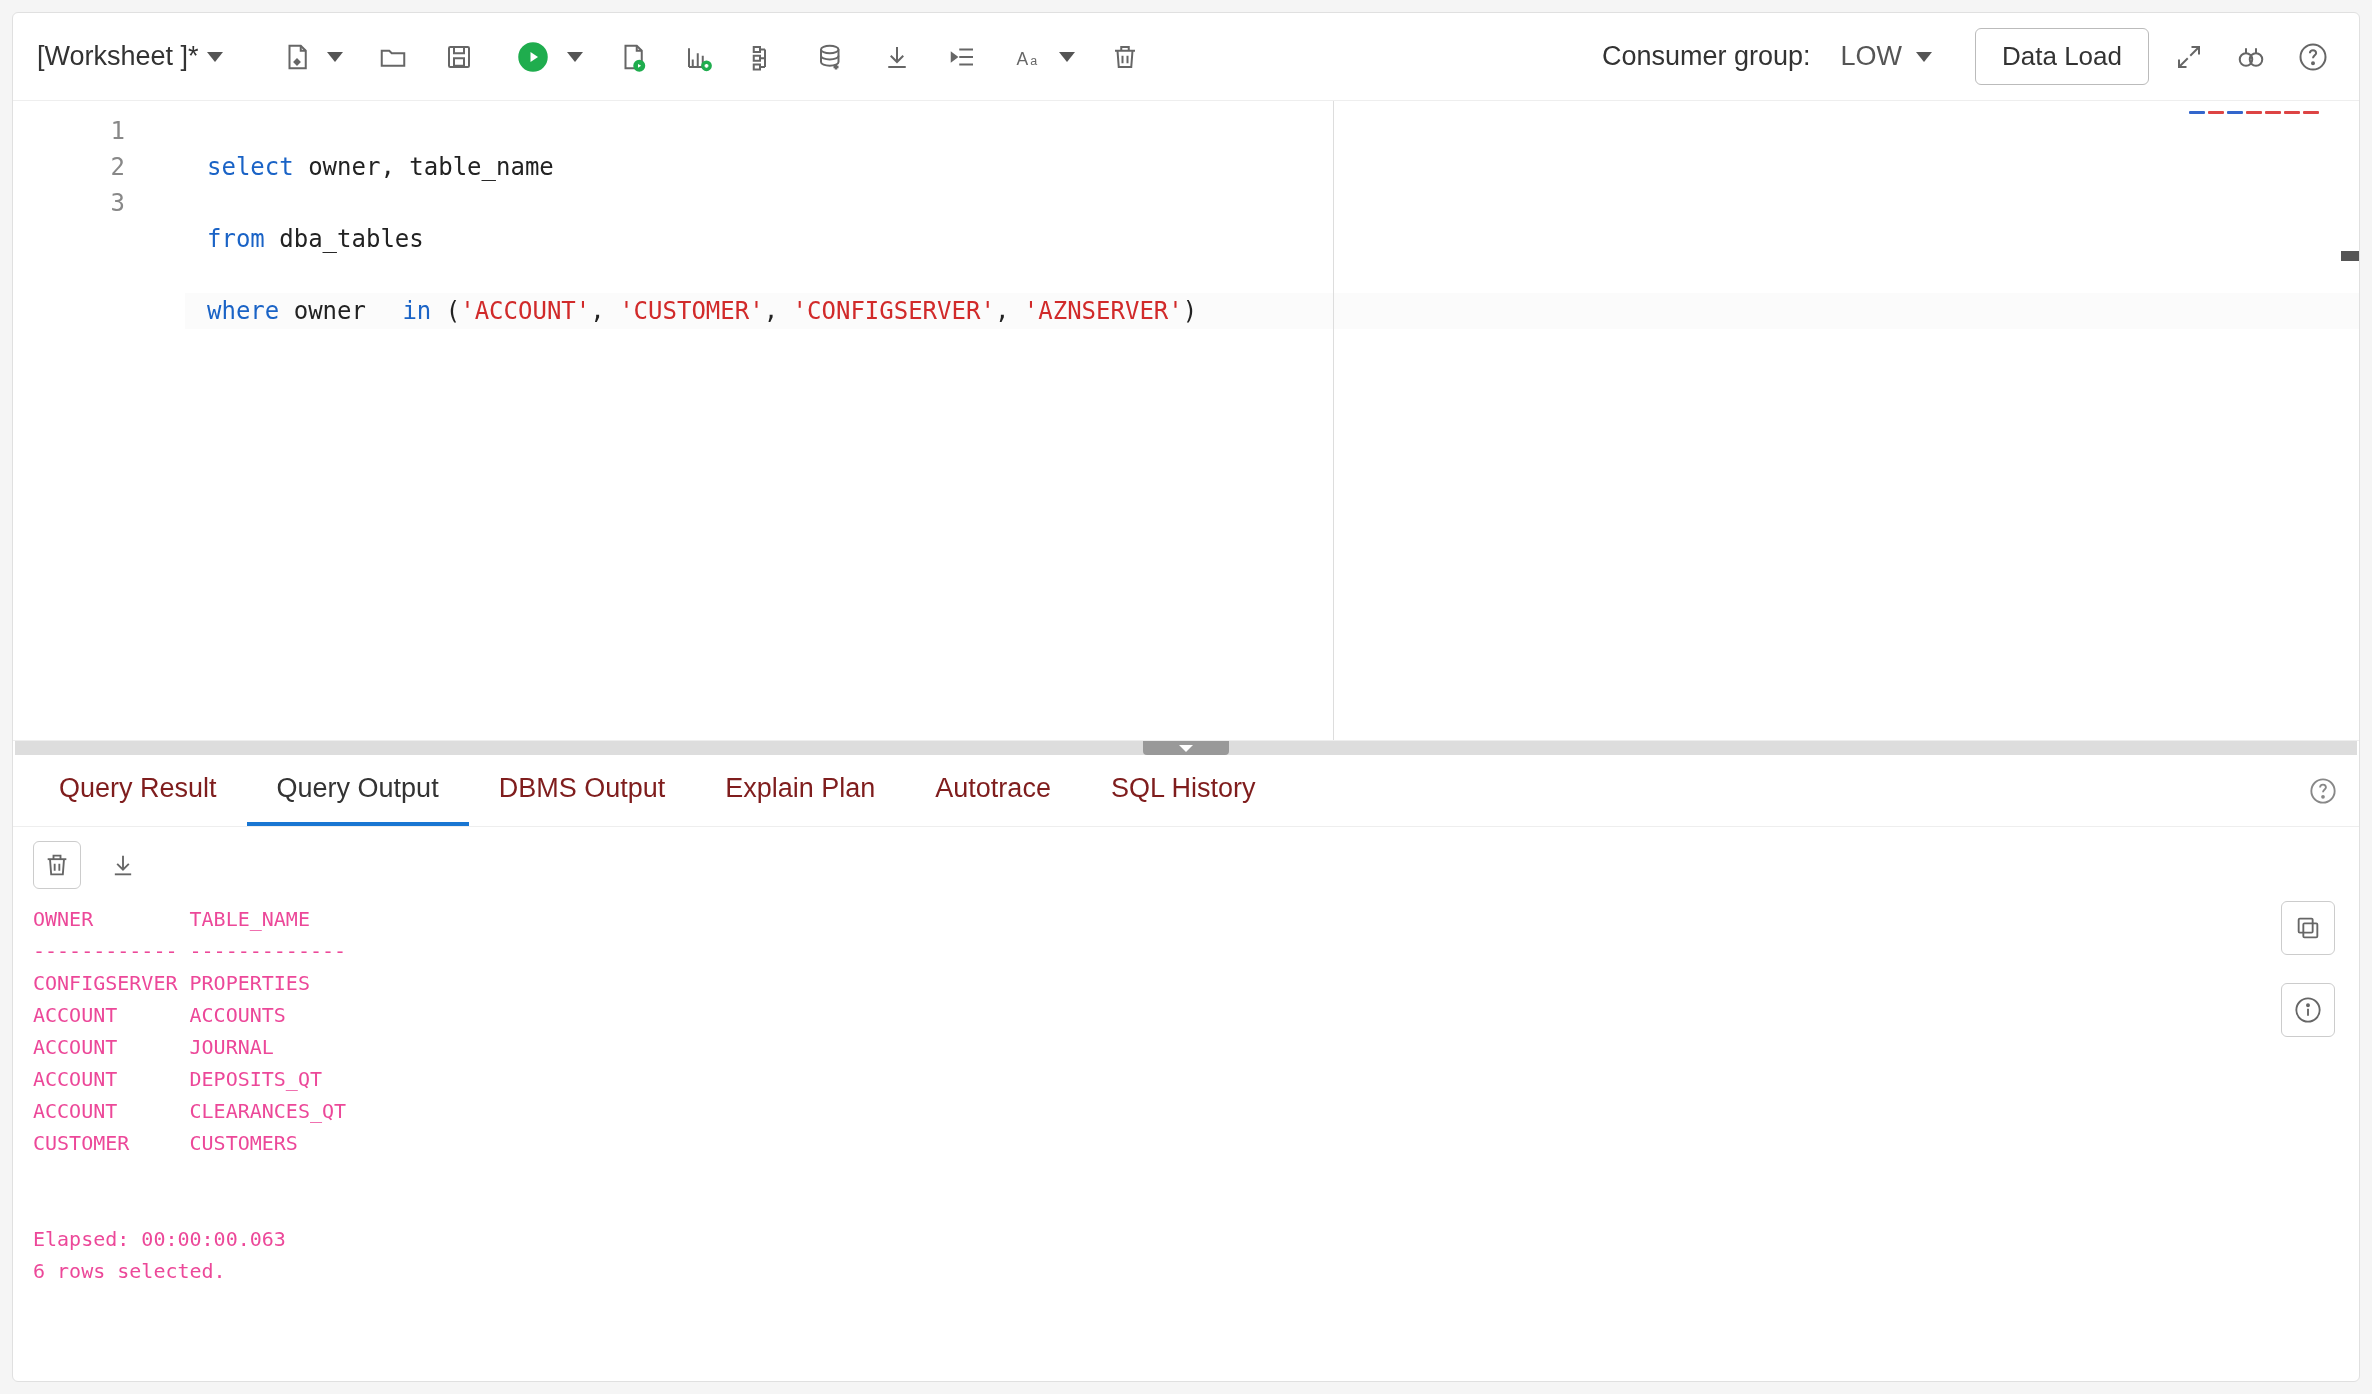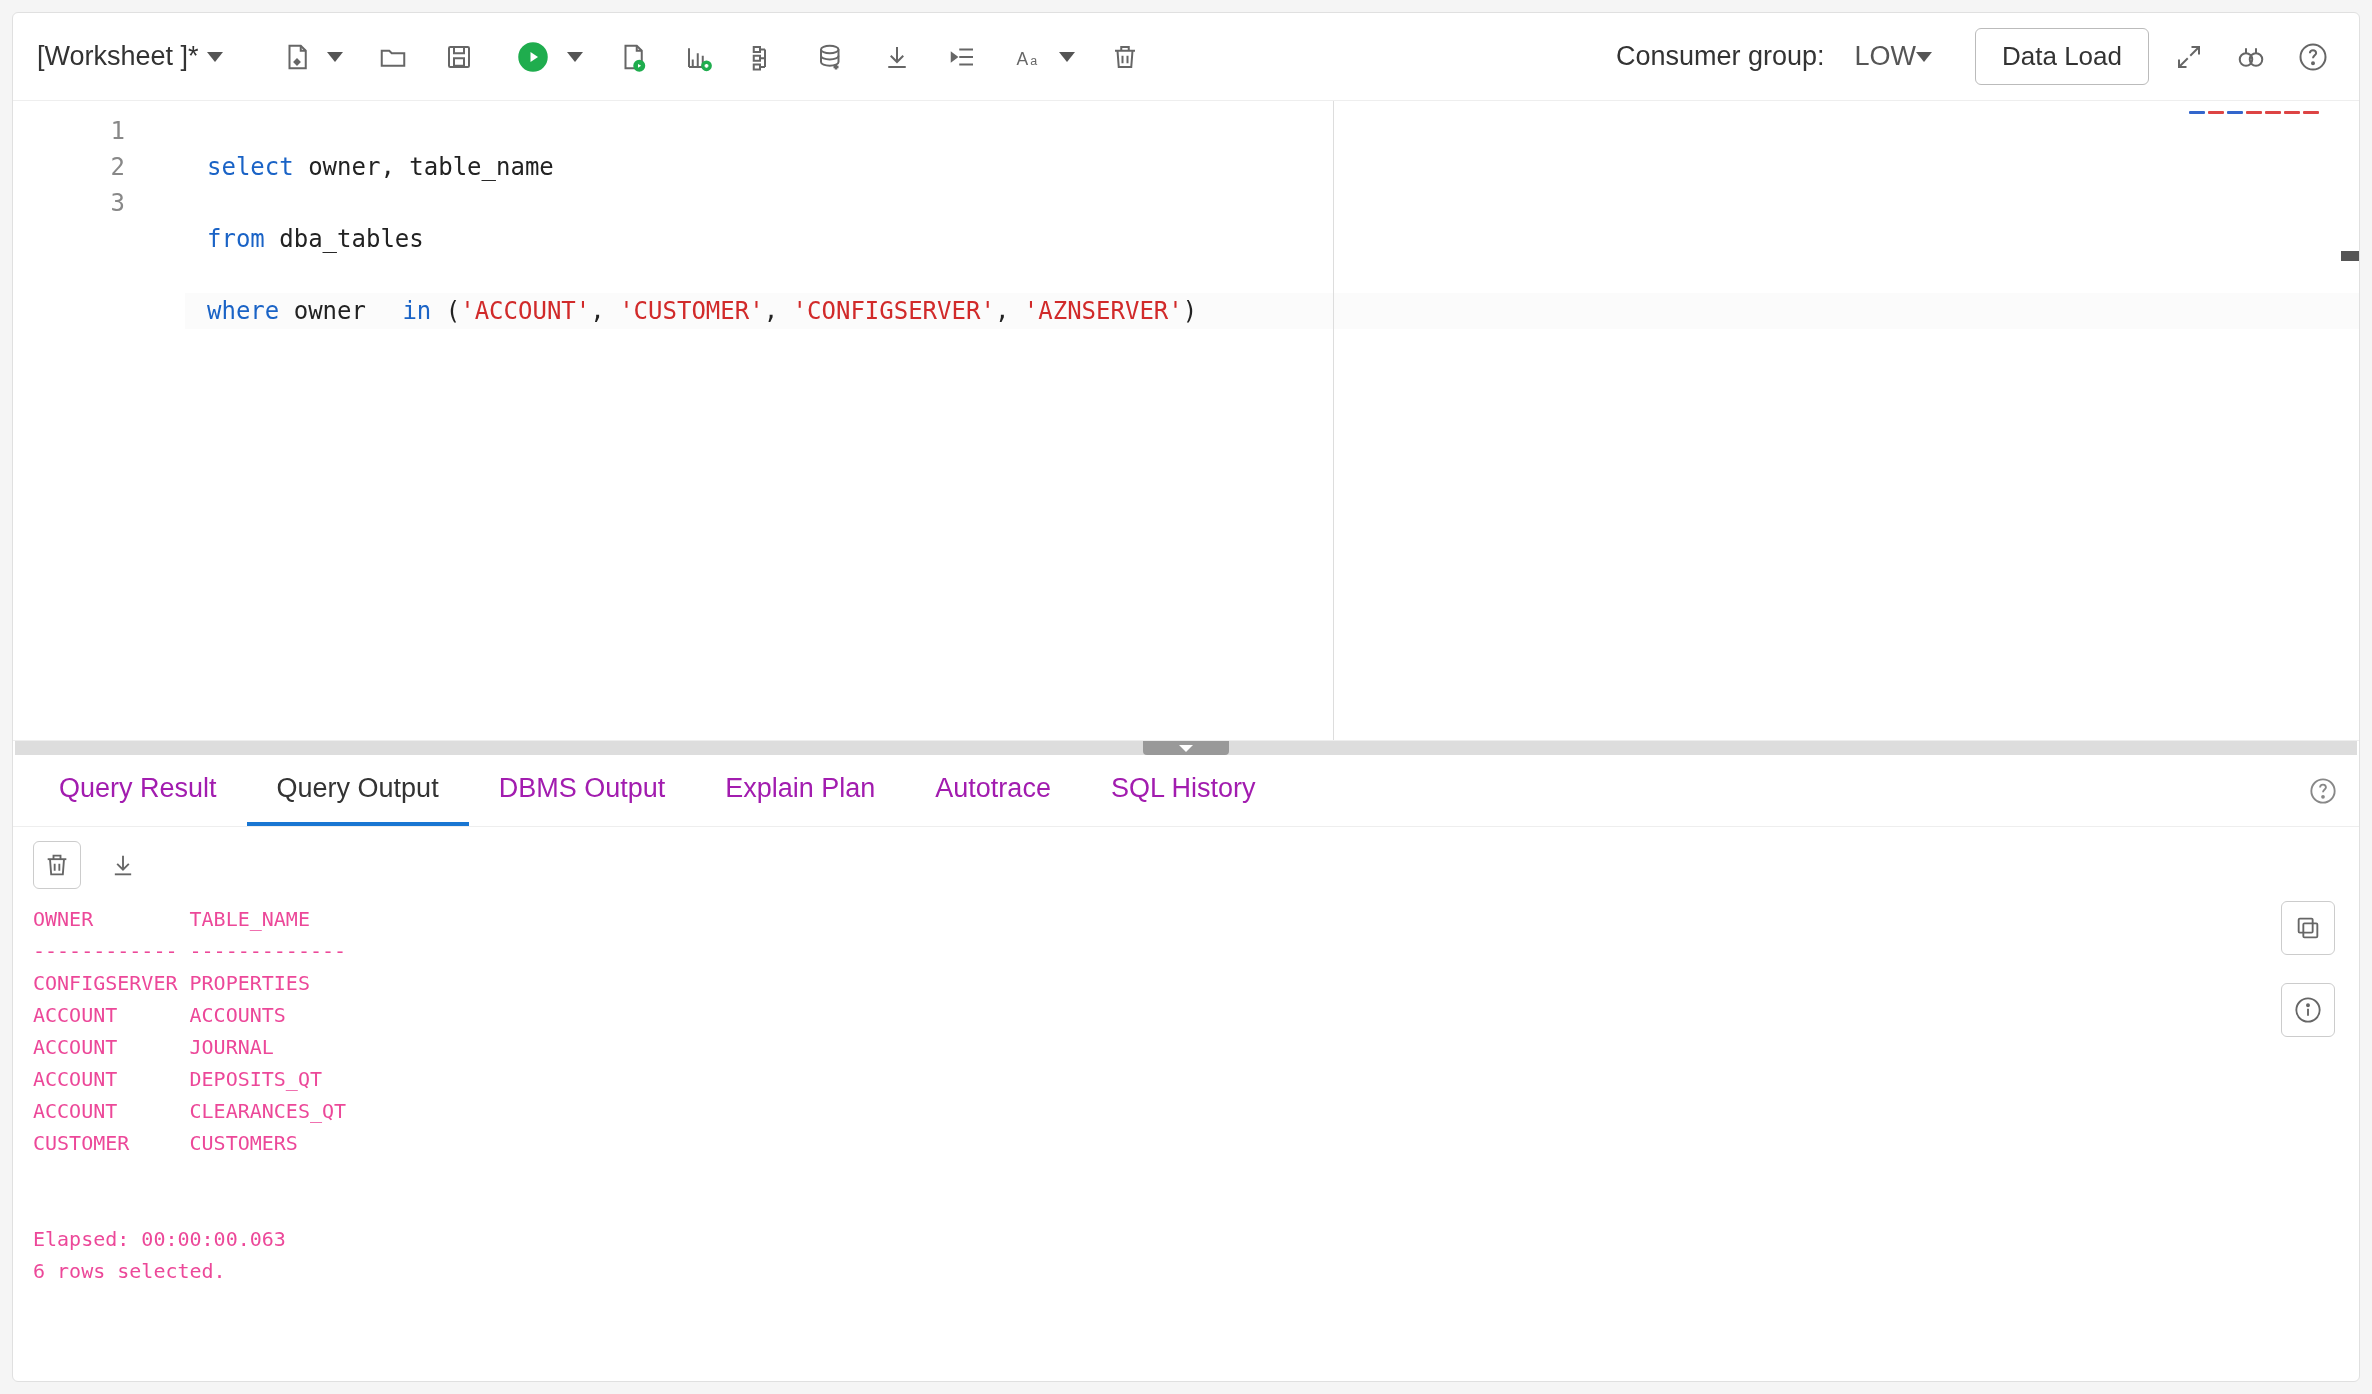--- a/index.html
+++ b/index.html
@@ -51,21 +51,21 @@
     position: relative;
   }
   .tbtn svg { width: 30px; height: 30px; stroke: #666; fill: none; stroke-width: 1.6; }
   .gap { width: 18px; }
   .gap-lg { width: 26px; }
   .tbtn.run svg { fill: #1fad4e; stroke: #1fad4e; }
   .spacer { flex: 1; }
   .consumer-label { font-size: 27px; color: #333; margin-right: 20px; }
   .consumer-select {
     font-size: 27px; color: #555;
-    display: flex; align-items: center; 
+    display: flex; align-items: center; gap: 14px;
     cursor: pointer; padding: 8px 10px;
     border-radius: 4px;
   }
   .btn {
     border: 1px solid #bbb;
     border-radius: 6px;
     padding: 12px 26px;
     font-size: 26px;
     color: #333;
     background: #fff;
@@ -151,21 +151,21 @@
 
   
   .tabs {
     display: flex; align-items: center;
     height: 72px;
     padding: 0 16px;
     border-bottom: 1px solid #eee;
   }
   .tab {
     font-size: 27px;
-    color: #a21caf;
+    color: #7f1d1d;
     padding: 0 30px;
     height: 100%;
     display: flex; align-items: center;
     cursor: pointer;
     border-bottom: 4px solid transparent;
   }
   .tab.active { color: #333; border-bottom-color: #1976d2; }
   .tabs .spacer { flex:1; }
   .tabs .help {
     width:40px;height:40px;display:flex;align-items:center;justify-content:center;

